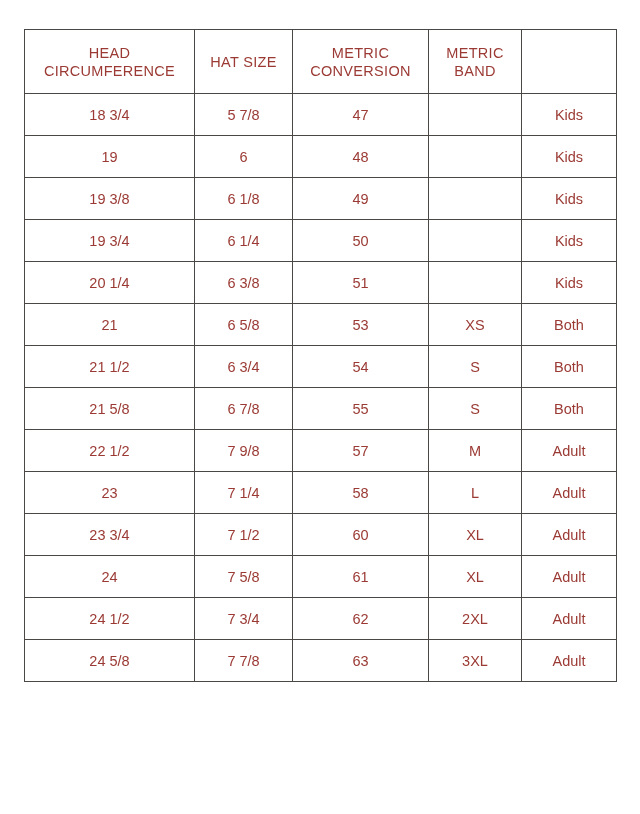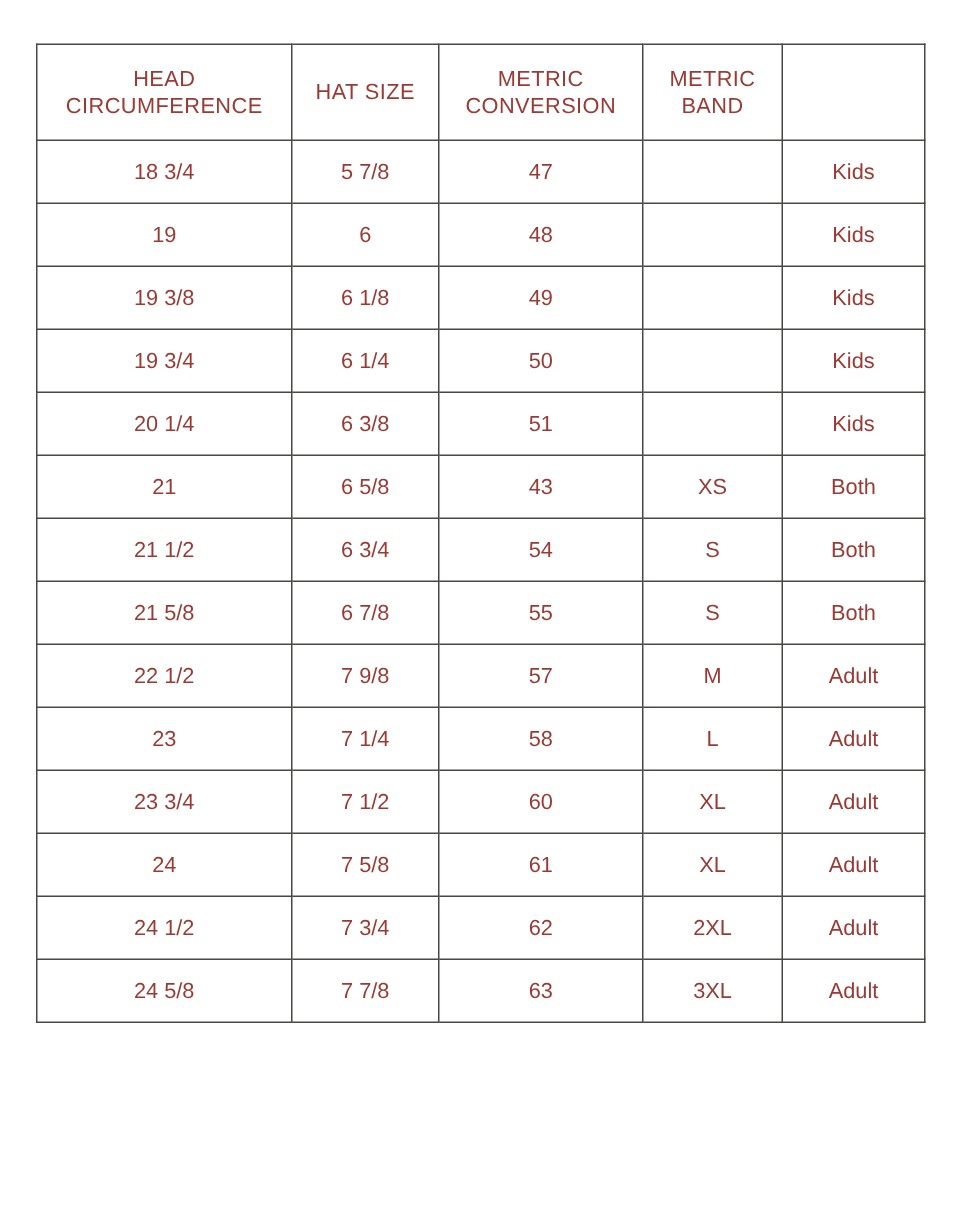--- a/index.html
+++ b/index.html
@@ -127,21 +127,21 @@
           <tr>
             <td>20 1/4</td>
             <td>6 3/8</td>
             <td>51</td>
             <td></td>
             <td>Kids</td>
           </tr>
           <tr>
             <td>21</td>
             <td>6 5/8</td>
-            <td>43</td>
+            <td>53</td>
             <td>XS</td>
             <td>Both</td>
           </tr>
           <tr>
             <td>21 1/2</td>
             <td>6 3/4</td>
             <td>54</td>
             <td>S</td>
             <td>Both</td>
           </tr>

